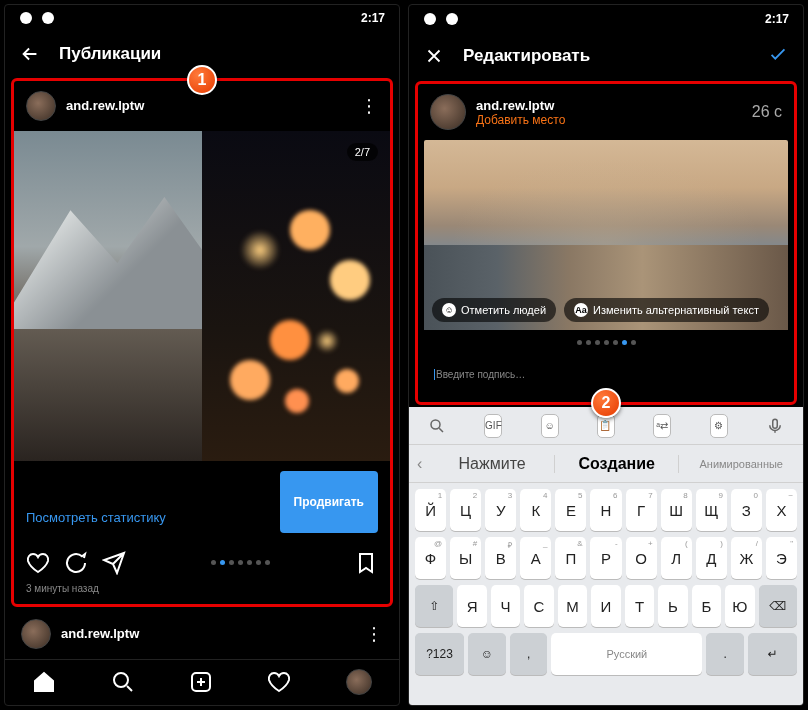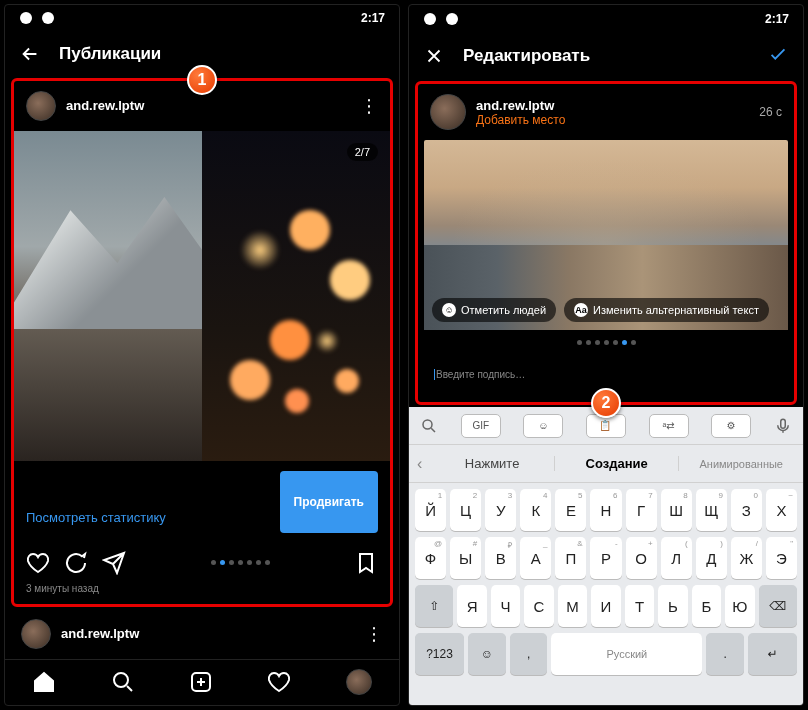--- a/index.html
+++ b/index.html
@@ -10,21 +10,21 @@
 .statusbar svg { width: 14px; height: 14px; fill: #fff; }
 .header { height: 46px; display: flex; align-items: center; padding: 0 14px; gap: 18px; color: #fff; }
 .header .title { font-size: 17px; font-weight: 600; flex: 1; }
 .header svg { width: 22px; height: 22px; stroke: #fff; fill: none; stroke-width: 2; }
 .post { border: 3px solid #e60000; border-radius: 6px; margin: 2px 6px; position: relative; }
 .post-header { display: flex; align-items: center; padding: 10px 12px; gap: 10px; color: #fff; }
 .avatar { width: 30px; height: 30px; border-radius: 50%; background: radial-gradient(circle at 40% 40%, #8a6d5a, #3a2d24); border: 1px solid #444; }
 .avatar-lg { width: 36px; height: 36px; }
 .username { font-size: 13px; font-weight: 600; flex: 1; }
 .subline { font-size: 12px; color: #f97316; }
-.meta { font-size: 12px; color: #aaa; text-align: right; }
+.meta { font-size: 16px; color: #aaa; text-align: right; }
 .dots-v { font-size: 18px; color: #fff; line-height: 1; }
 .carousel { position: relative; height: 330px; display: flex; overflow: hidden; }
 .carousel .img { flex: 1; }
 .mountain { background: linear-gradient(180deg, #7a8a92 0%, #a0a8aa 35%, #6a6258 55%, #2a2420 100%); position: relative; }
 .mountain::before { content:''; position:absolute; top:20%; left:0; right:0; height:40%; background: linear-gradient(135deg, #d8dcdc 20%, #8a9094 60%); clip-path: polygon(0 80%, 30% 10%, 55% 50%, 80% 0%, 100% 40%, 100% 100%, 0 100%); }
 .bokeh { background: linear-gradient(180deg, #0a0a12 0%, #1a1410 60%, #2a1c10 100%); position: relative; overflow: hidden; }
 .bokeh::before, .bokeh::after { content:''; position:absolute; width:40px; height:40px; border-radius:50%; background: radial-gradient(circle, #ffd080 0%, rgba(255,208,128,0) 70%); filter: blur(2px); }
 .bokeh::before { top:30%; left:20%; box-shadow: 50px -20px 0 #ffb060, 90px 30px 0 #ffcc80, 30px 90px 0 #ff9040, -10px 130px 0 #ffaa60; }
 .bokeh::after { top:60%; left:60%; width:24px; height:24px; box-shadow: 20px 40px 0 #ffaa60, -30px 60px 0 #ff9050; }
 .counter { position: absolute; top: 12px; right: 12px; background: rgba(0,0,0,0.7); color: #fff; font-size: 11px; padding: 3px 8px; border-radius: 10px; }
@@ -46,24 +46,24 @@
 .edit-img::before { content:''; position:absolute; bottom:0; left:0; right:0; height:45%; background: linear-gradient(90deg, #4a5258 0%, #5a6268 20%, #8a7864 40%, #aa9478 60%, #6a5848 100%); }
 .edit-img::after { content:''; position:absolute; top:0; left:0; right:0; height:55%; background: radial-gradient(ellipse at 50% 100%, rgba(200,180,150,0.4), transparent 60%); }
 .overlay-actions { position: absolute; bottom: 8px; left: 8px; right: 8px; display: flex; gap: 8px; z-index: 2; }
 .pill { background: rgba(0,0,0,0.6); color: #fff; font-size: 11px; padding: 5px 10px; border-radius: 14px; display: flex; align-items: center; gap: 5px; }
 .pill .ic { width: 14px; height: 14px; border-radius: 50%; background: #fff; color: #000; font-size: 9px; display: flex; align-items: center; justify-content: center; font-weight: bold; }
 .caption-input { color: #888; font-size: 10px; padding: 14px 16px; }
 .caption-input .cursor { border-left: 1px solid #3797f0; animation: blink 1s infinite; padding-left: 1px; }
 @keyframes blink { 50% { border-color: transparent; } }
 .keyboard { background: #e8eaed; flex: 1; display: flex; flex-direction: column; }
 .kb-toolbar { height: 38px; display: flex; align-items: center; justify-content: space-around; border-bottom: 1px solid #d0d0d0; }
-.kb-toolbar .tb { width: 40px; height: 24px; border: 1px solid #bbb; border-radius: 5px; display: flex; align-items: center; justify-content: center; font-size: 10px; color: #555; background: #fff; }
+.kb-toolbar .tb { width: 18px; height: 24px; border: 1px solid #bbb; border-radius: 5px; display: flex; align-items: center; justify-content: center; font-size: 10px; color: #555; background: #fff; }
 .kb-toolbar svg { width: 18px; height: 18px; stroke: #666; fill: none; stroke-width: 2; }
 .kb-suggest { height: 38px; display: flex; align-items: center; border-bottom: 1px solid #d0d0d0; }
-.kb-suggest .sug { flex: 1; text-align: center; font-size: 13px; color: #444; border-right: 1px solid #d0d0d0; padding: 0 4px; }
+.kb-suggest .sug { flex: 1; text-align: center; font-size: 16px; color: #444; border-right: 1px solid #d0d0d0; padding: 0 4px; }
 .kb-suggest .sug:last-child { border-right: none; font-size: 11px; color: #888; }
 .kb-suggest .sug.main { font-weight: 600; color: #000; }
 .kb-suggest .chev { padding: 0 8px; color: #888; }
 .kb-rows { flex: 1; display: flex; flex-direction: column; gap: 6px; padding: 6px; }
 .kb-row { display: flex; gap: 4px; }
 .key { flex: 1; background: #fff; border-radius: 5px; height: 42px; display: flex; align-items: center; justify-content: center; font-size: 15px; color: #222; box-shadow: 0 1px 0 #bbb; position: relative; }
 .key .hint { position: absolute; top: 2px; right: 4px; font-size: 8px; color: #999; }
 .key.fn { background: #ccd0d4; font-size: 12px; }
 .key.space { flex: 4; font-size: 11px; color: #888; }
 .badge { position: absolute; width: 30px; height: 30px; border-radius: 50%; background: radial-gradient(circle at 35% 30%, #ff7a3a, #e63a00); border: 2px solid #fff; color: #fff; font-weight: bold; font-size: 16px; display: flex; align-items: center; justify-content: center; box-shadow: 0 2px 4px rgba(0,0,0,0.5); z-index: 10; }

